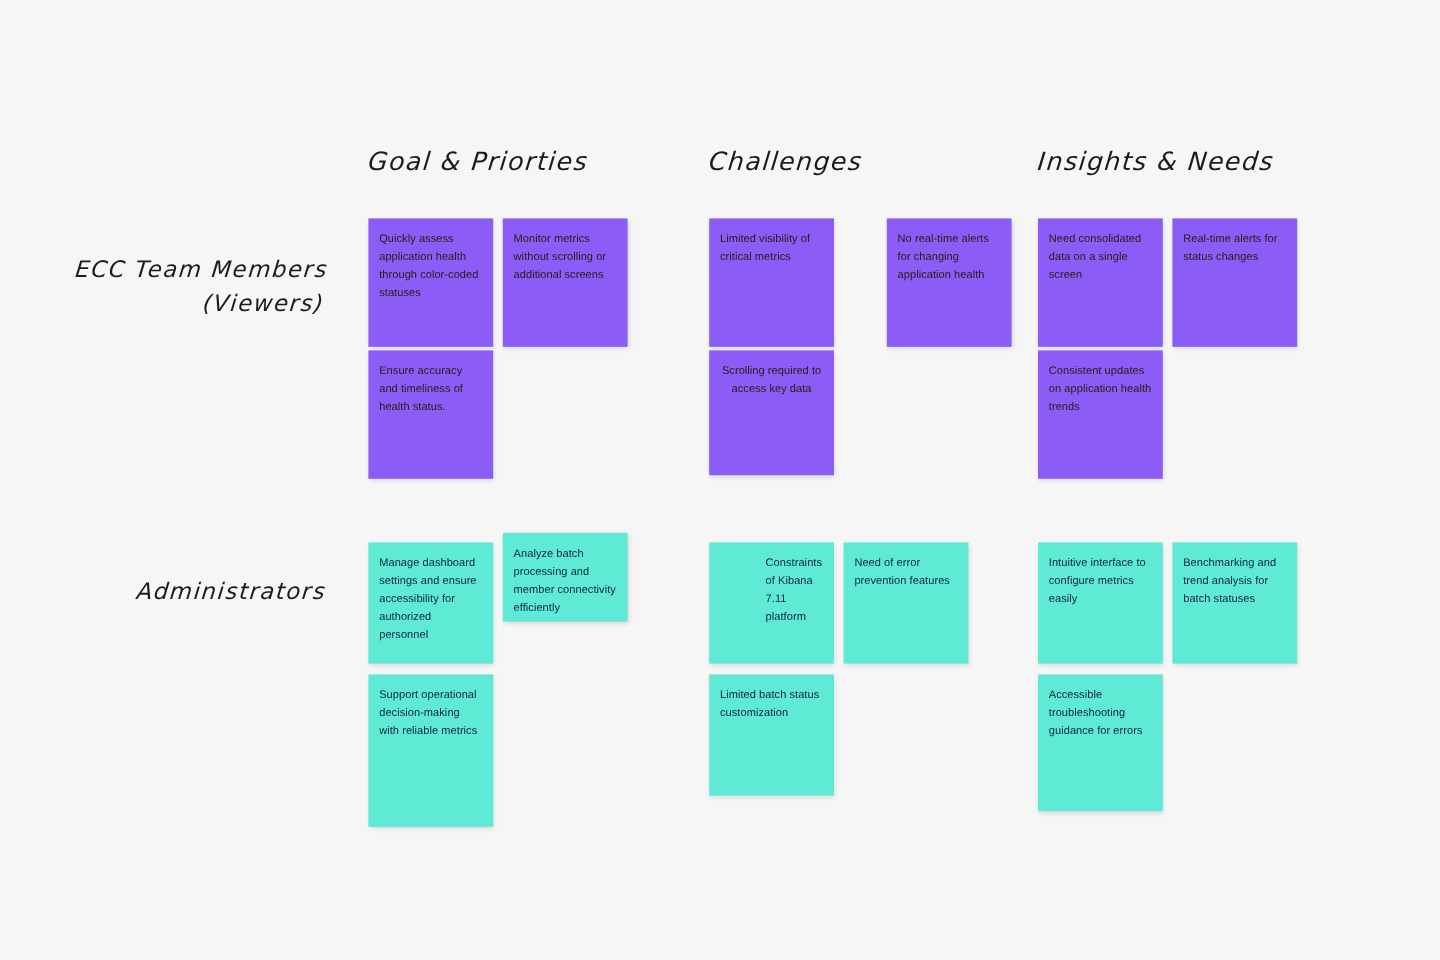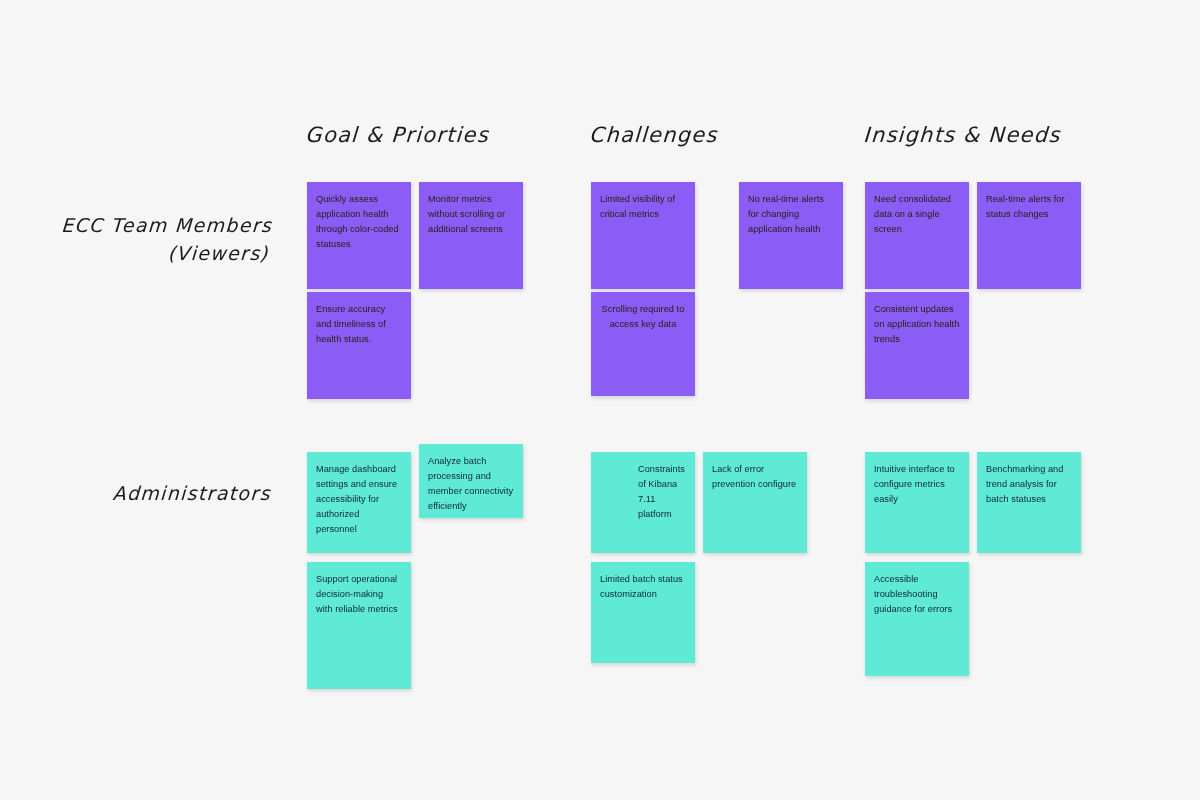--- a/index.html
+++ b/index.html
@@ -131,21 +131,21 @@
     <span class="note-text">Analyze batch processing and member connectivity efficiently</span>
   </div>
   <div class="note blue" style="left:307px; top:562px; height:127px;">
     <span class="note-text">Support operational decision-making with reliable metrics</span>
   </div>
 
   <div class="note blue" style="left:591px; top:452px; height:101px;padding-left:47px;">
     <span class="note-text">Constraints of Kibana 7.11 platform</span>
   </div>
   <div class="note blue" style="left:703px; top:452px; height:101px;">
-    <span class="note-text">Lack of error prevention configure</span>
+    <span class="note-text">Need of error prevention features</span>
   </div>
   <div class="note blue" style="left:591px; top:562px; height:101px;">
     <span class="note-text">Limited batch status customization</span>
   </div>
 
   <div class="note blue" style="left:865px; top:452px; height:101px;">
     <span class="note-text">Intuitive interface to configure metrics easily</span>
   </div>
   <div class="note blue" style="left:977px; top:452px; height:101px;">
     <span class="note-text">Benchmarking and trend analysis for batch statuses</span>

